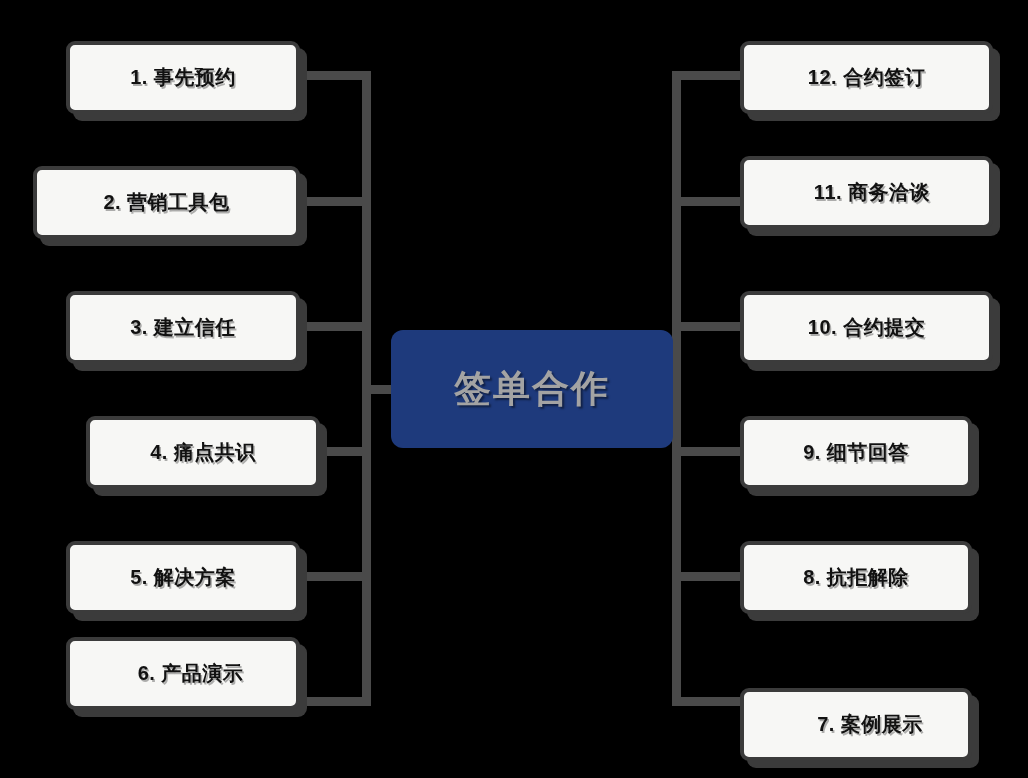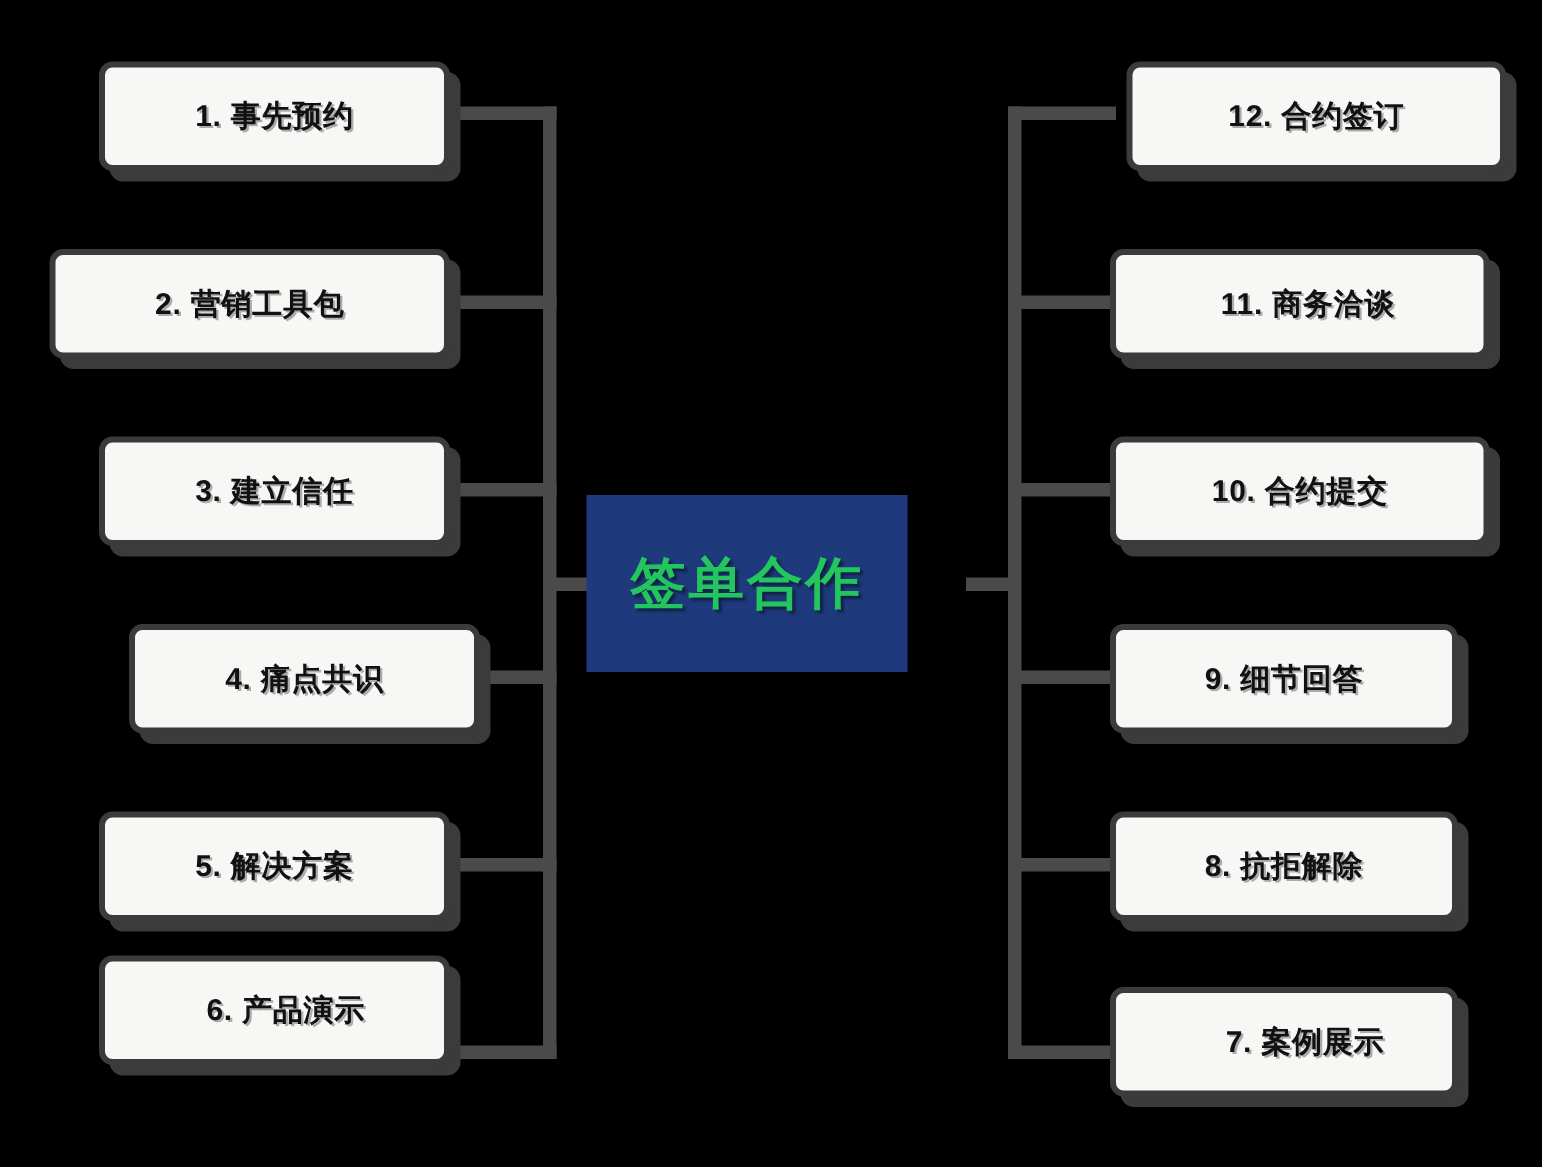--- a/index.html
+++ b/index.html
@@ -43,28 +43,28 @@
     white-space: nowrap;
     text-shadow: 1.5px 1.5px 0 rgba(0,0,0,0.30);
   }
 
   
   #center-node {
     position: absolute;
     box-sizing: border-box;
     left: 391px;
     top: 330px;
-    width: 214px;
+    width: 282px;
     height: 118px;
     background: #1e3a7c;
-    border-radius: 0;
+    border-radius: 12px;
     display: flex;
     align-items: center;
     justify-content: center;
-    color: #22c55e;
+    color: #a3a3a3;
     font-size: 37px;
     font-weight: bold;
     letter-spacing: 2px;
     white-space: nowrap;
     text-shadow: 2px 2px 2px rgba(0,0,0,0.45);
   }
 </style>
 </head>
 <body>
 
@@ -99,25 +99,25 @@
   <div class="node" style="left:66px; top:291px; width:234px;">3. 建立信任</div>
 
   <div class="node" style="left:66px; top:416px; width:234px;margin-left:20px;">4. 痛点共识</div>
 
   <div class="node" style="left:66px; top:541px; width:234px;">5. 解决方案</div>
 
   <div class="node" style="left:66px; top:637px; width:234px;padding-left:15px;">6. 产品演示</div>
 
   <div id="center-node">签单合作</div>
 
-  <div class="node" style="left:740px; top:41px; width:253px;margin-left:11px;">12. 合约签订</div>
+  <div class="node" style="left:740px; top:41px; width:253px;">12. 合约签订</div>
 
-  <div class="node" style="left:740px; top:166px; width:253px;padding-left:11px;">11. 商务洽谈</div>
+  <div class="node" style="left:740px; top:156px; width:253px;padding-left:11px;">11. 商务洽谈</div>
 
   <div class="node" style="left:740px; top:291px; width:253px;">10. 合约提交</div>
 
   <div class="node" style="left:740px; top:416px; width:232px;">9. 细节回答</div>
 
   <div class="node" style="left:740px; top:541px; width:232px;">8. 抗拒解除</div>
 
-  <div class="node" style="left:740px; top:658px; width:232px;padding-left:28px;">7. 案例展示</div>
+  <div class="node" style="left:740px; top:688px; width:232px;padding-left:28px;">7. 案例展示</div>
 
 </div>
 
 </body></html>

